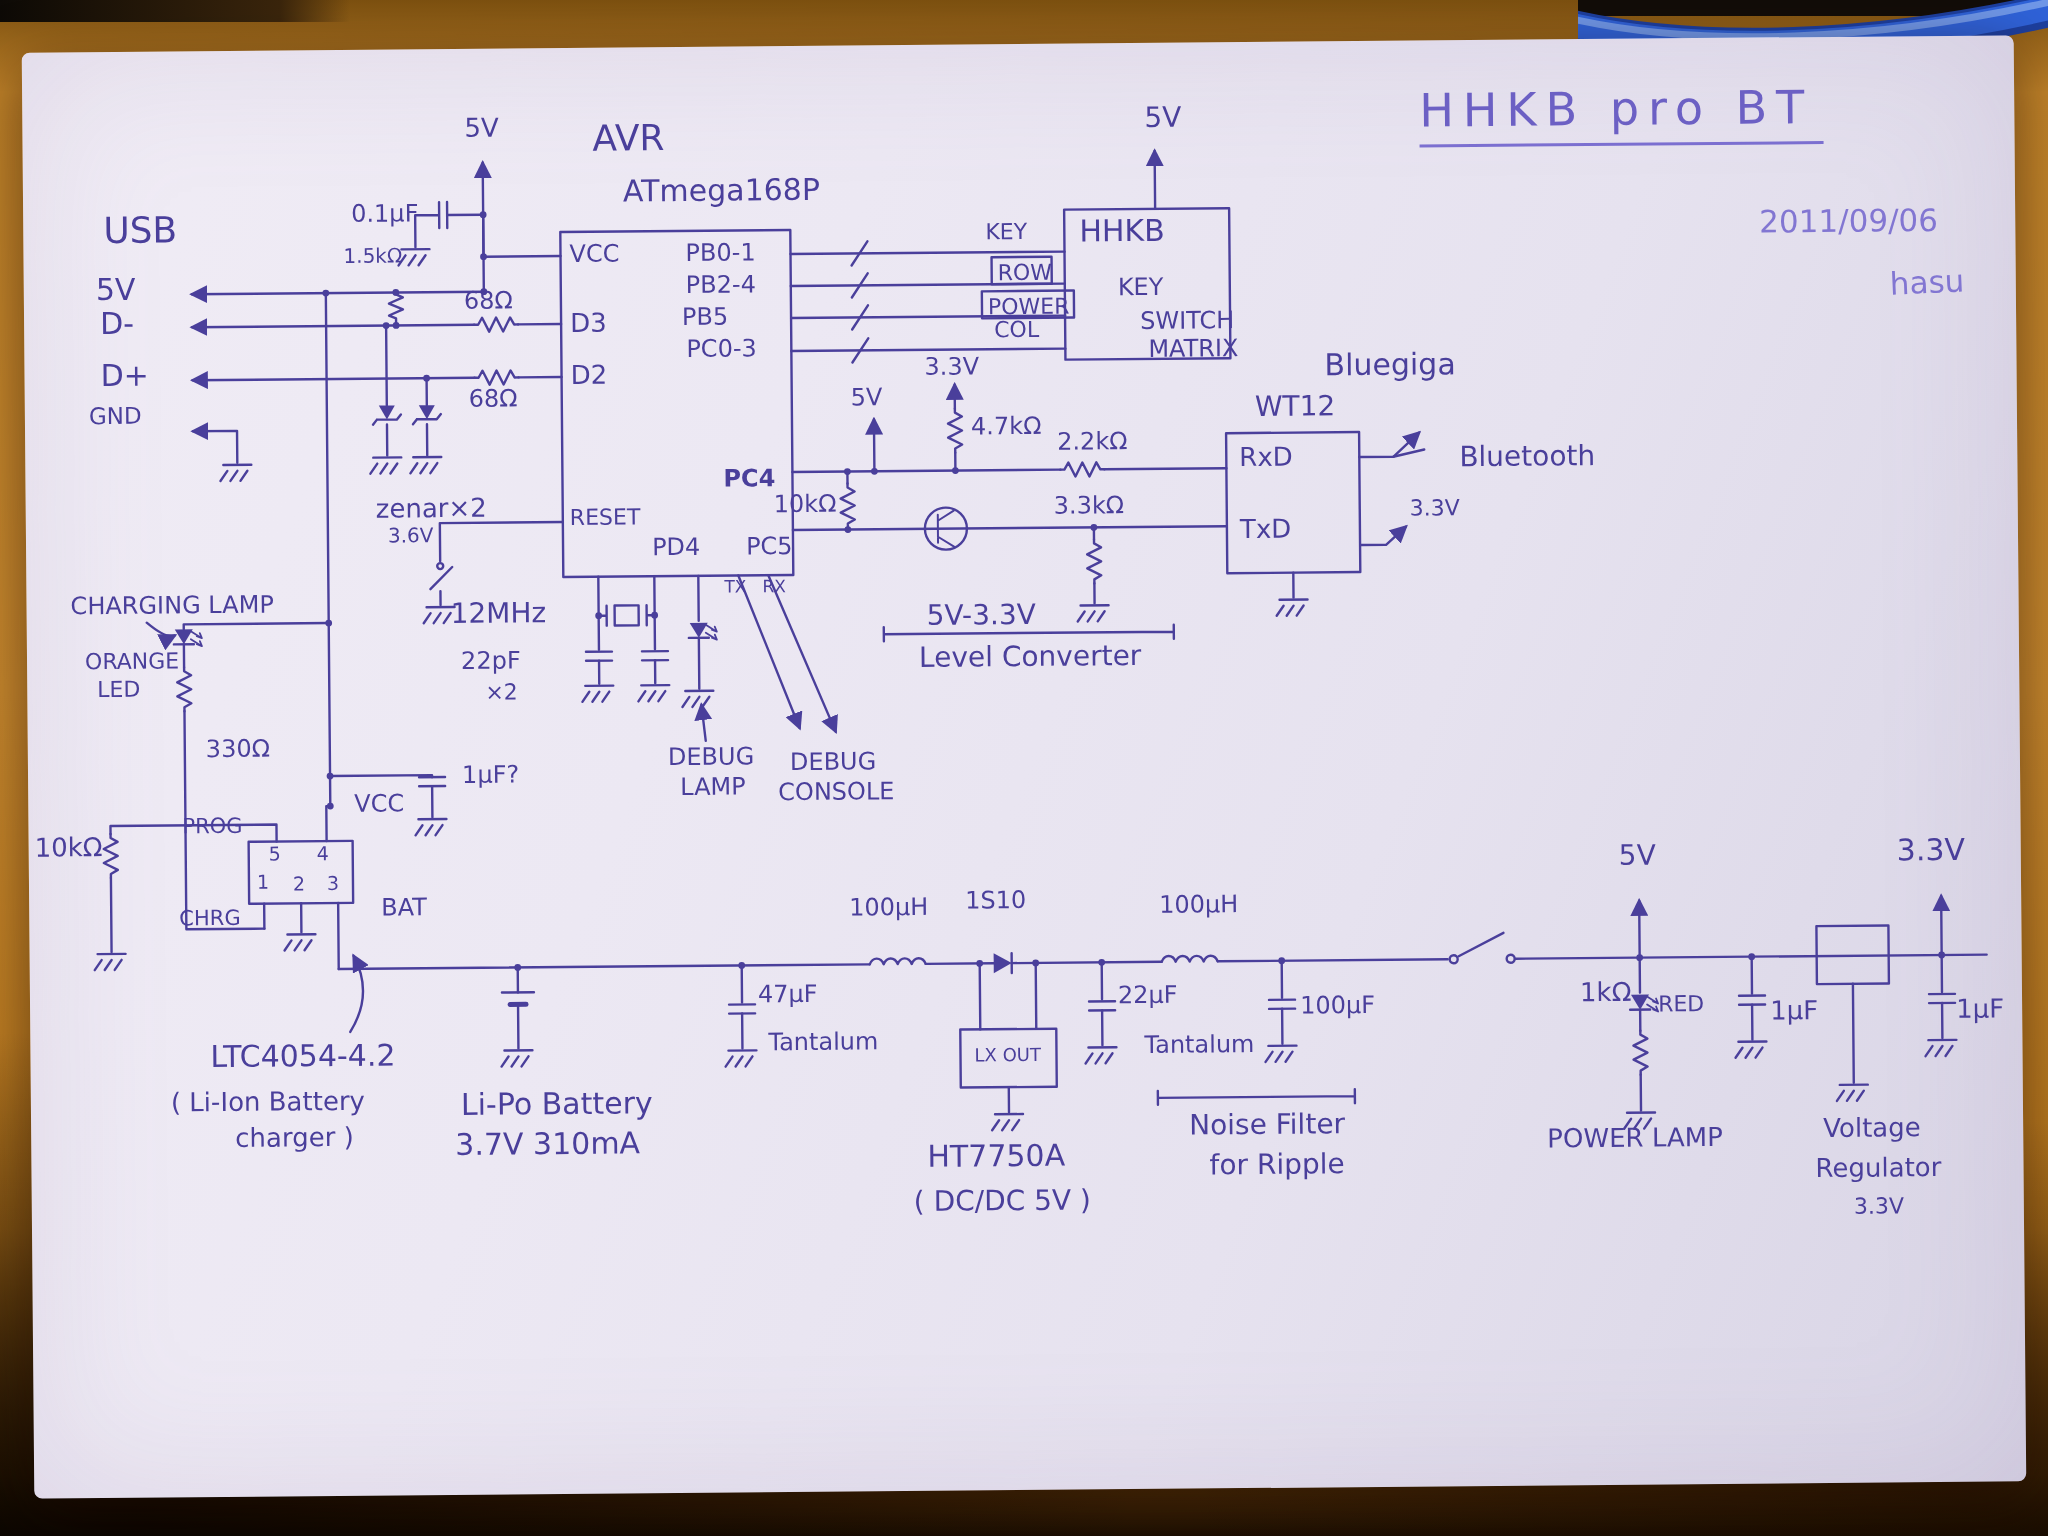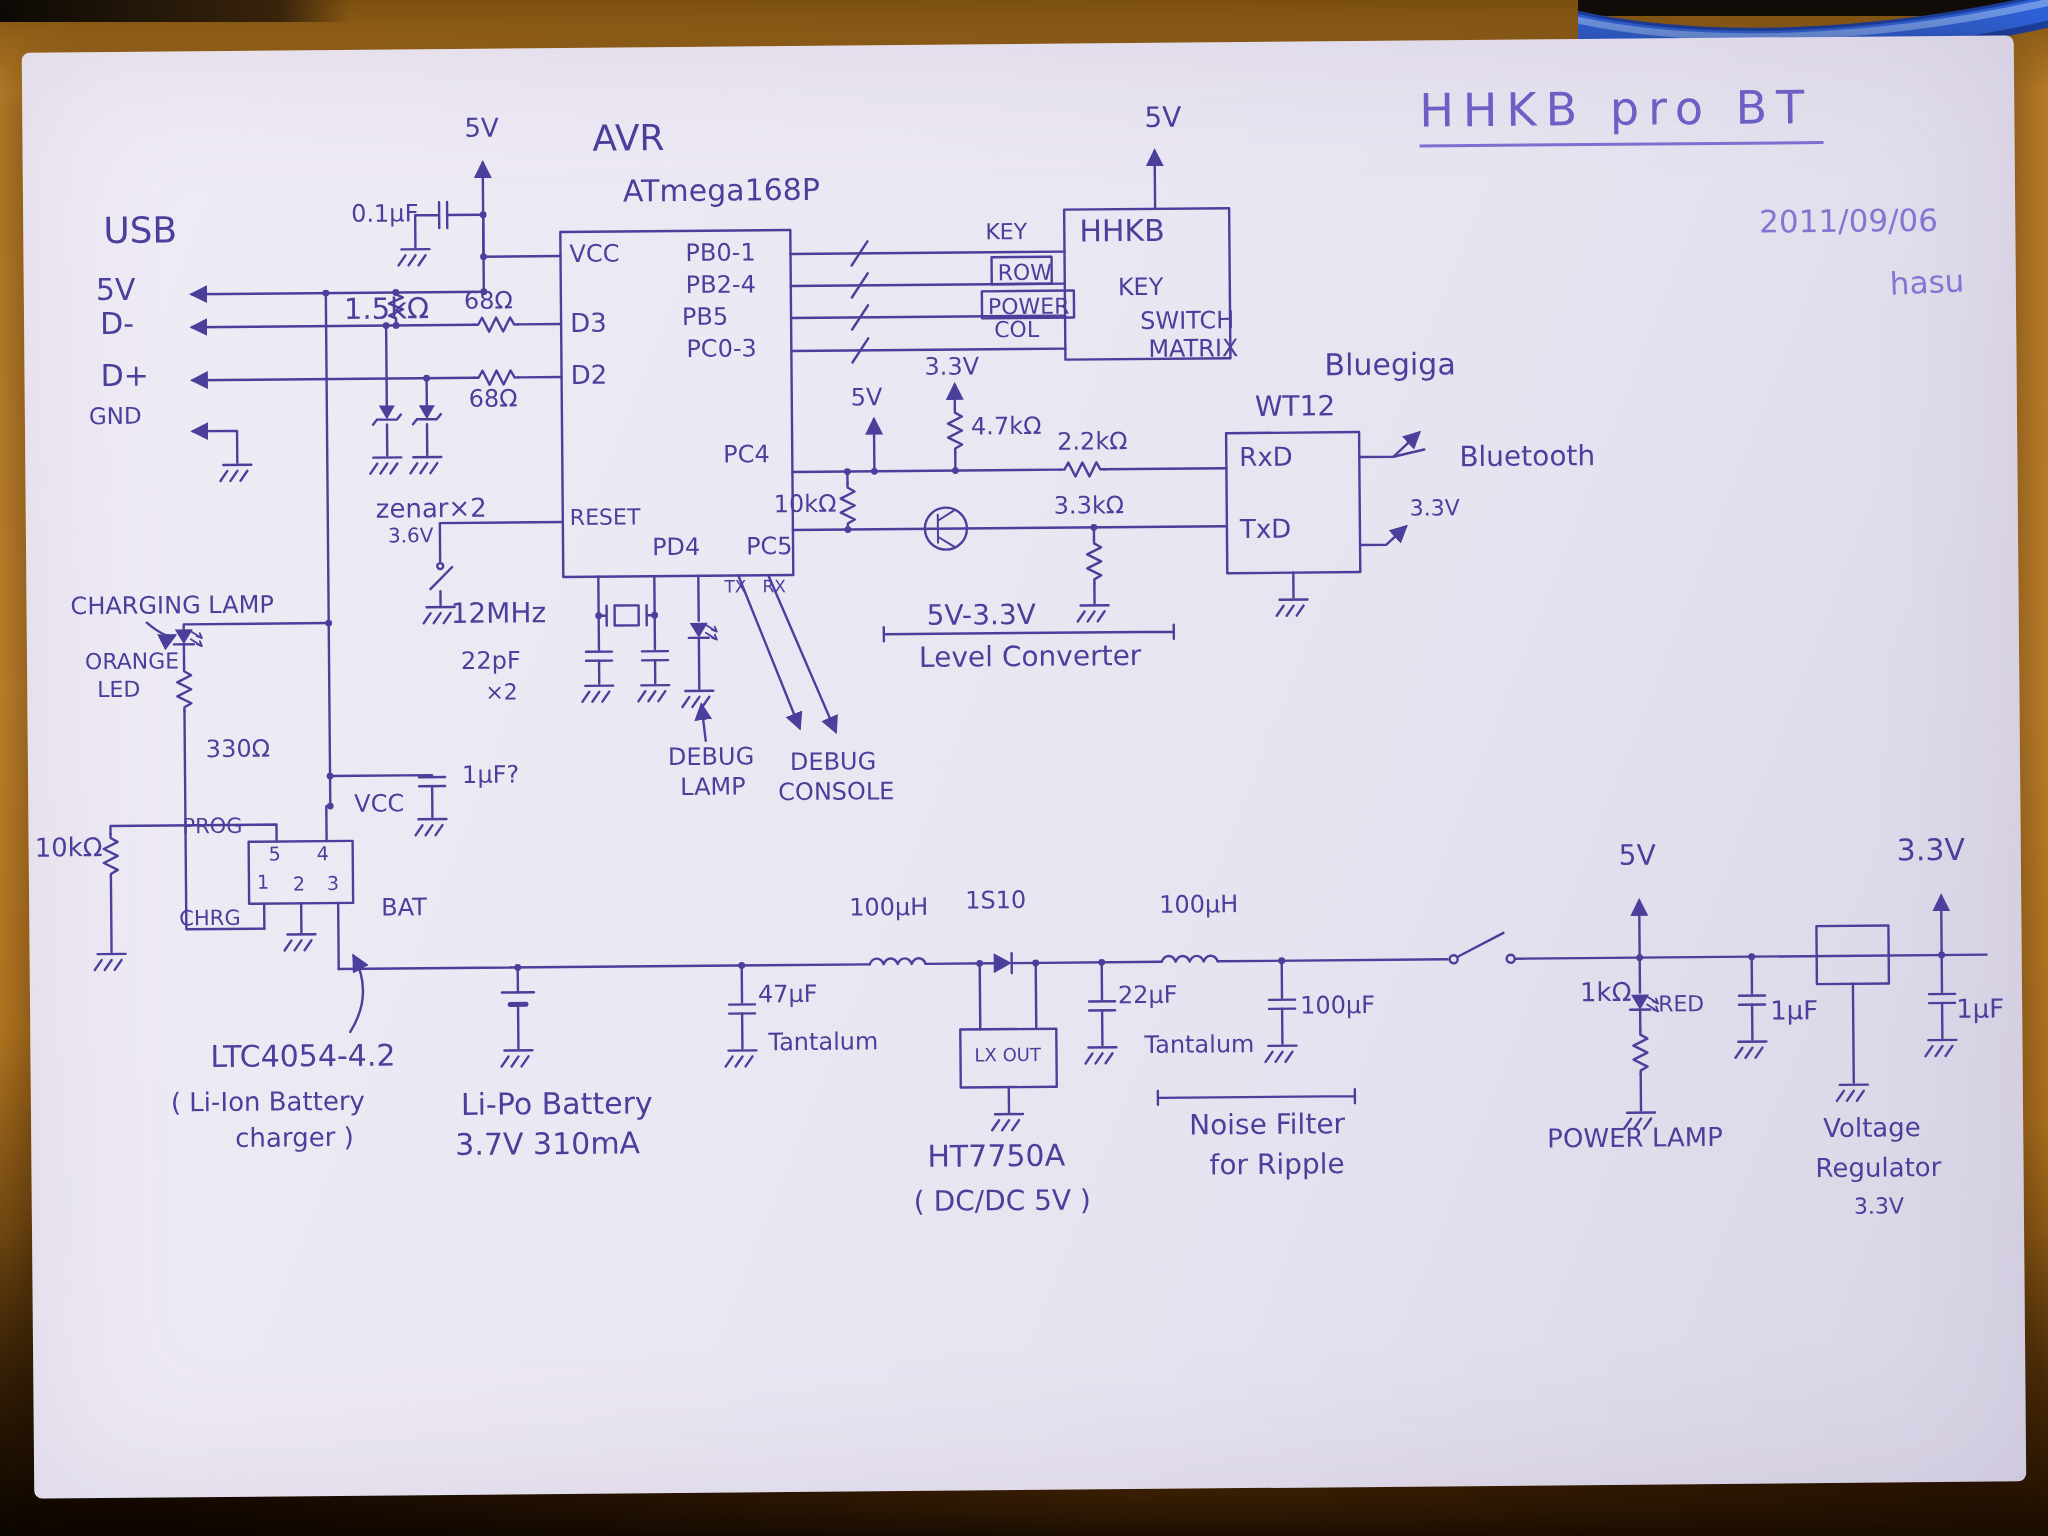--- a/index.html
+++ b/index.html
@@ -300,32 +300,32 @@
     <div class="lbl light" style="left:1894px;top:274px;font-size:31px;transform:rotate(-2deg)">hasu</div>
   <div class="lbl" style="left: 108px; top: 204px; font-size: 36px;">USB</div>
       <div class="lbl" style="left: 100px; top: 266px; font-size: 30px;">5V</div>
       <div class="lbl" style="left: 104px; top: 300px; font-size: 30px;">D-</div>
       <div class="lbl" style="left: 104px; top: 352px; font-size: 30px;">D+</div>
       <div class="lbl" style="left: 92px; top: 378px; font-size: 23px; margin-top: 18px;">GND</div>
       <div class="lbl" style="left: 598px; top: 116px; font-size: 36px;">AVR</div>
       <div class="lbl" style="left: 628px; top: 172px; font-size: 30px;">ATmega168P</div>
       <div class="lbl" style="left: 470px; top: 110px; font-size: 26px;">5V</div>
       <div class="lbl" style="left: 356px; top: 196px; font-size: 24px;">0.1μF</div>
-      <div class="lbl" style="left: 348px; top: 240px; font-size: 29px; margin-top: 48px;">1.5kΩ</div>
+      <div class="lbl" style="left: 348px; top: 240px; font-size: 20px;">1.5kΩ</div>
       <div class="lbl" style="left: 468px; top: 284px; font-size: 24px;">68Ω</div>
       <div class="lbl" style="left: 472px; top: 382px; font-size: 24px;">68Ω</div>
       <div class="lbl" style="left: 574px; top: 238px; font-size: 24px;">VCC</div>
       <div class="lbl" style="left: 574px; top: 306px; font-size: 26px;">D3</div>
       <div class="lbl" style="left: 574px; top: 358px; font-size: 26px;">D2</div>
       <div class="lbl" style="left: 572px; top: 502px; font-size: 22px;">RESET</div>
       <div class="lbl" style="left: 690px; top: 238px; font-size: 24px;">PB0-1</div>
       <div class="lbl" style="left: 690px; top: 270px; font-size: 24px; text-align: center;">PB2-4</div>
       <div class="lbl" style="left: 686px; top: 302px; font-size: 24px;">PB5</div>
       <div class="lbl" style="left: 690px; top: 334px; font-size: 24px;">PC0-3</div>
-      <div class="lbl" style="left: 726px; top: 440px; font-size: 24px;">PC4</div>
+      <div class="lbl" style="left: 726px; top: 464px; font-size: 24px; font-weight: bold;">PC4</div>
       <div class="lbl" style="left: 712px; top: 532px; font-size: 24px; margin-left: 36px;">PC5</div>
       <div class="lbl" style="left: 654px; top: 532px; font-size: 24px;">PD4</div>
       <div class="lbl" style="left: 378px; top: 490px; font-size: 26px;">zenar×2</div>
       <div class="lbl" style="left: 390px; top: 520px; font-size: 20px;">3.6V</div>
       <div class="lbl" style="left: 1150px; top: 104px; font-size: 28px;">5V</div>
       <div class="lbl" style="left: 990px; top: 220px; font-size: 22px;">KEY</div>
       <div class="lbl" style="left: 1002px; top: 261px; font-size: 22px;">ROW</div>
       <div class="lbl" style="left: 992px; top: 295px; font-size: 22px;">POWER</div>
       <div class="lbl" style="left: 998px; top: 318px; font-size: 22px;">COL</div>
       <div class="lbl" style="left: 1084px; top: 216px; font-size: 30px;">HHKB</div>

